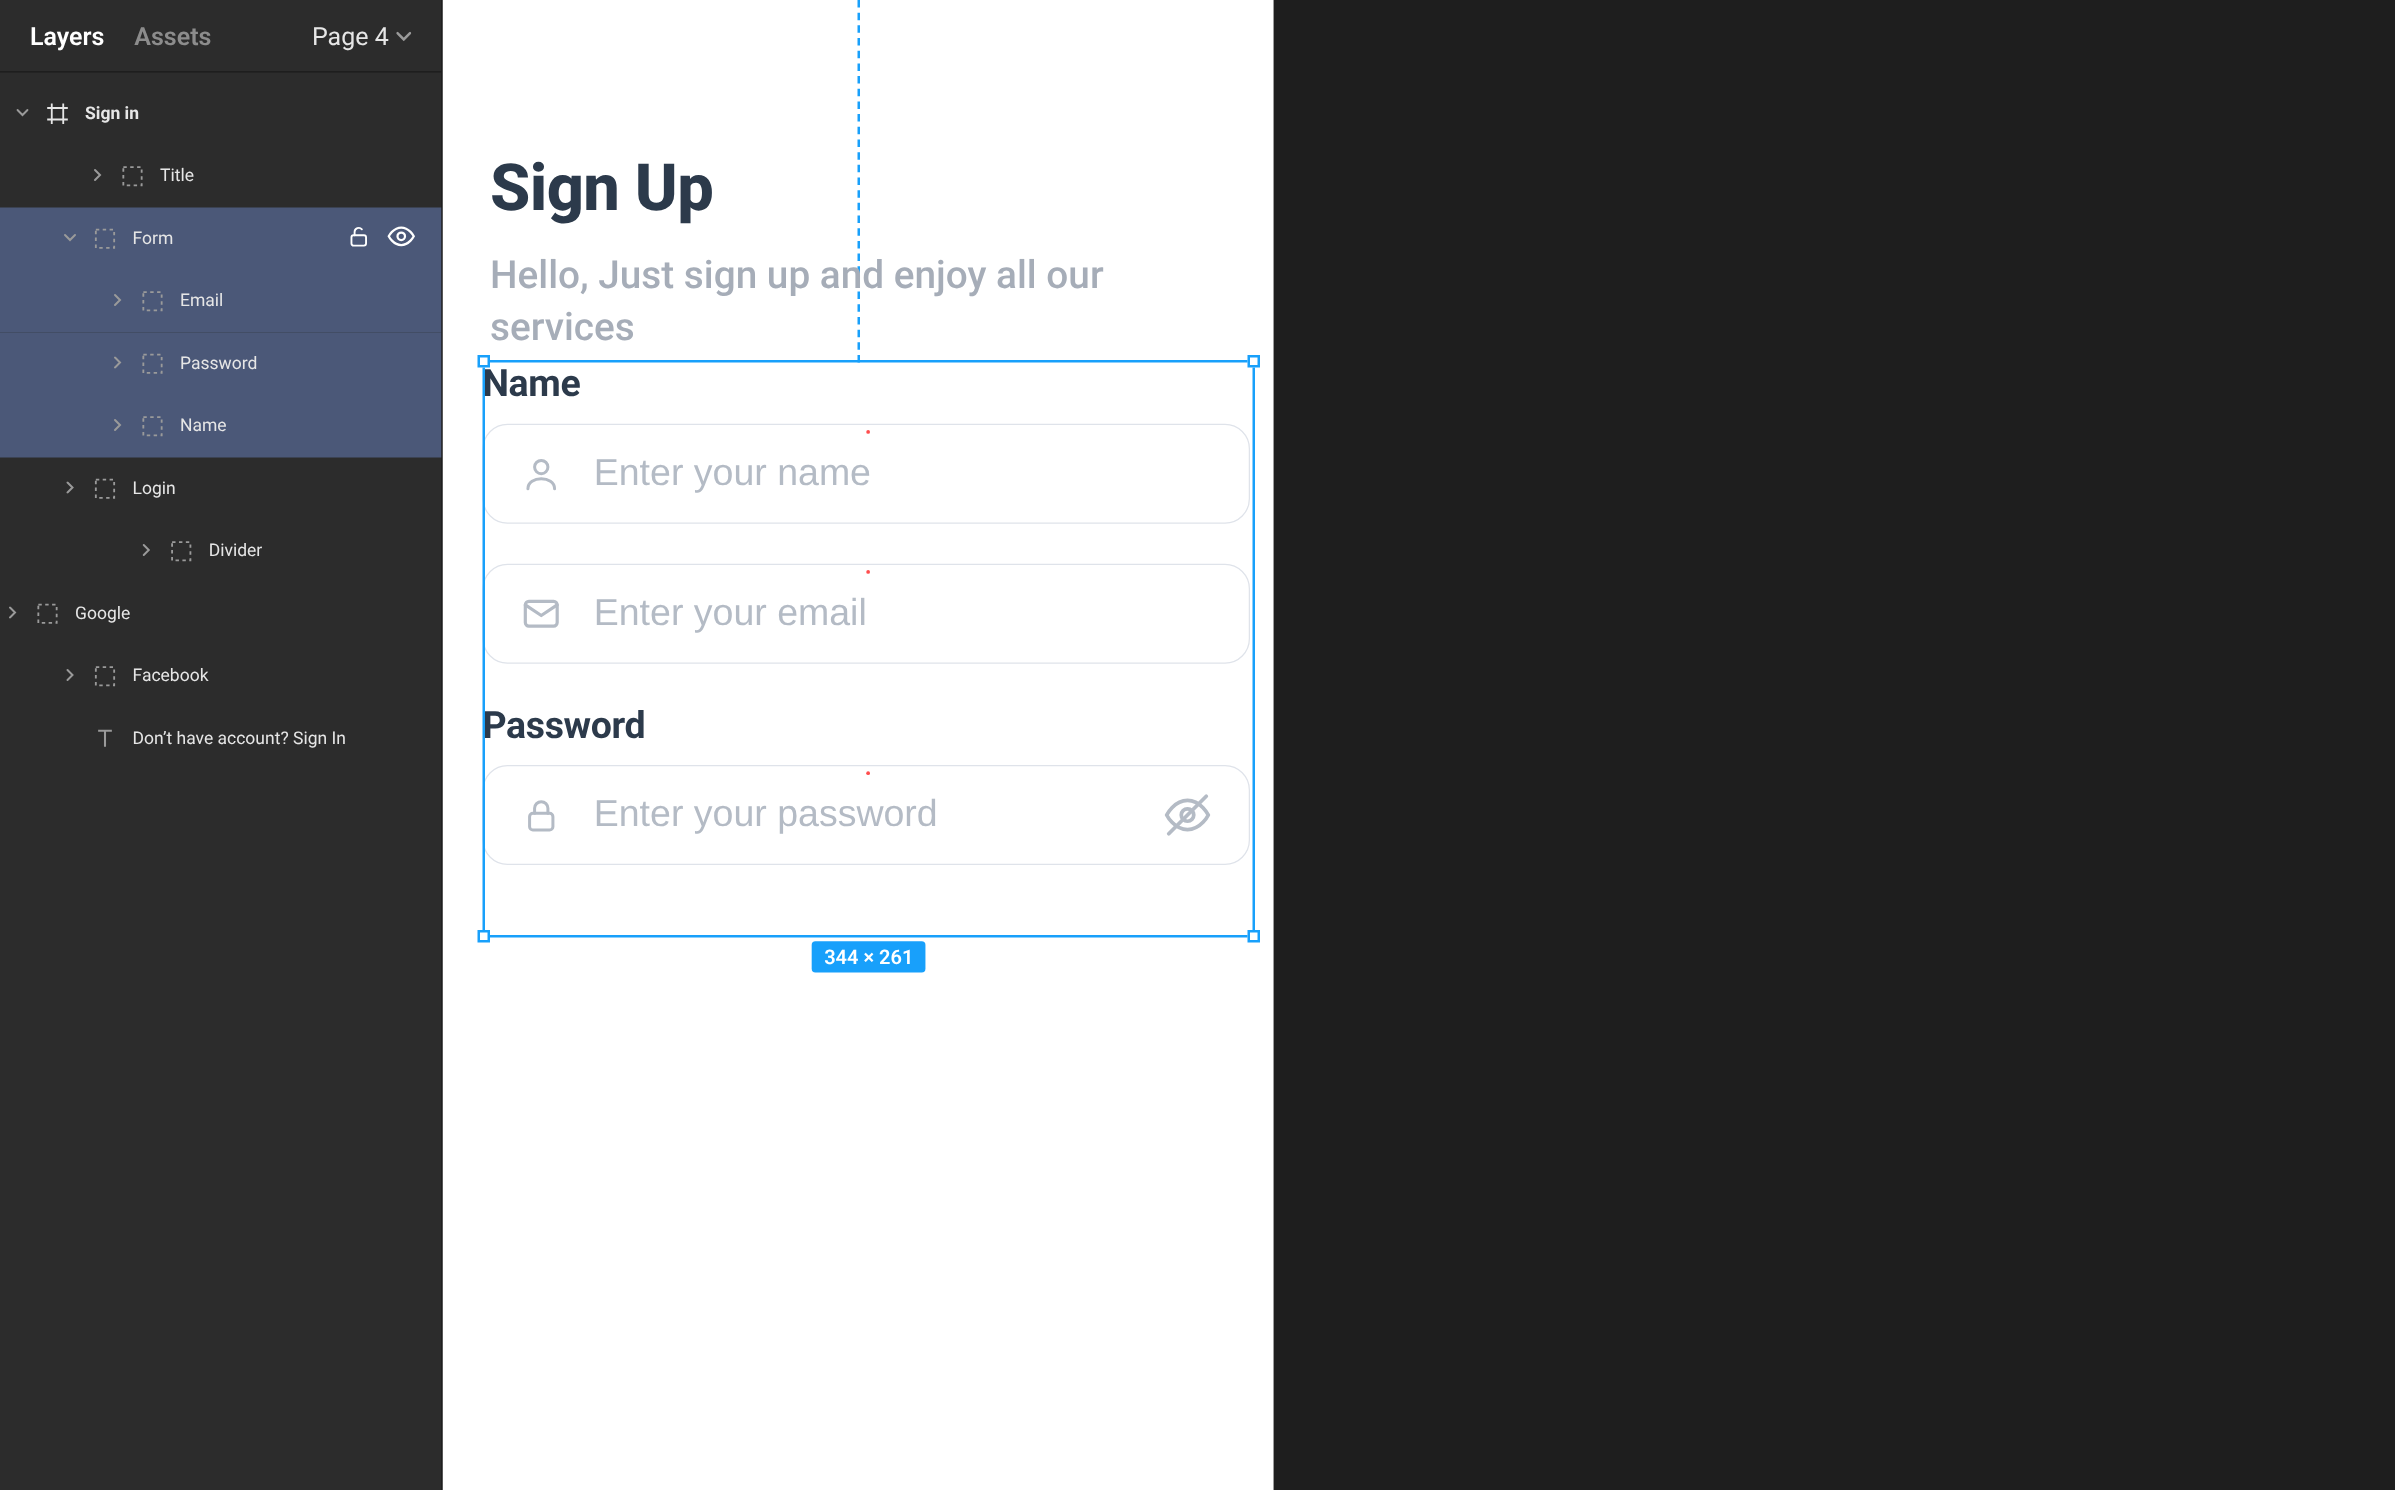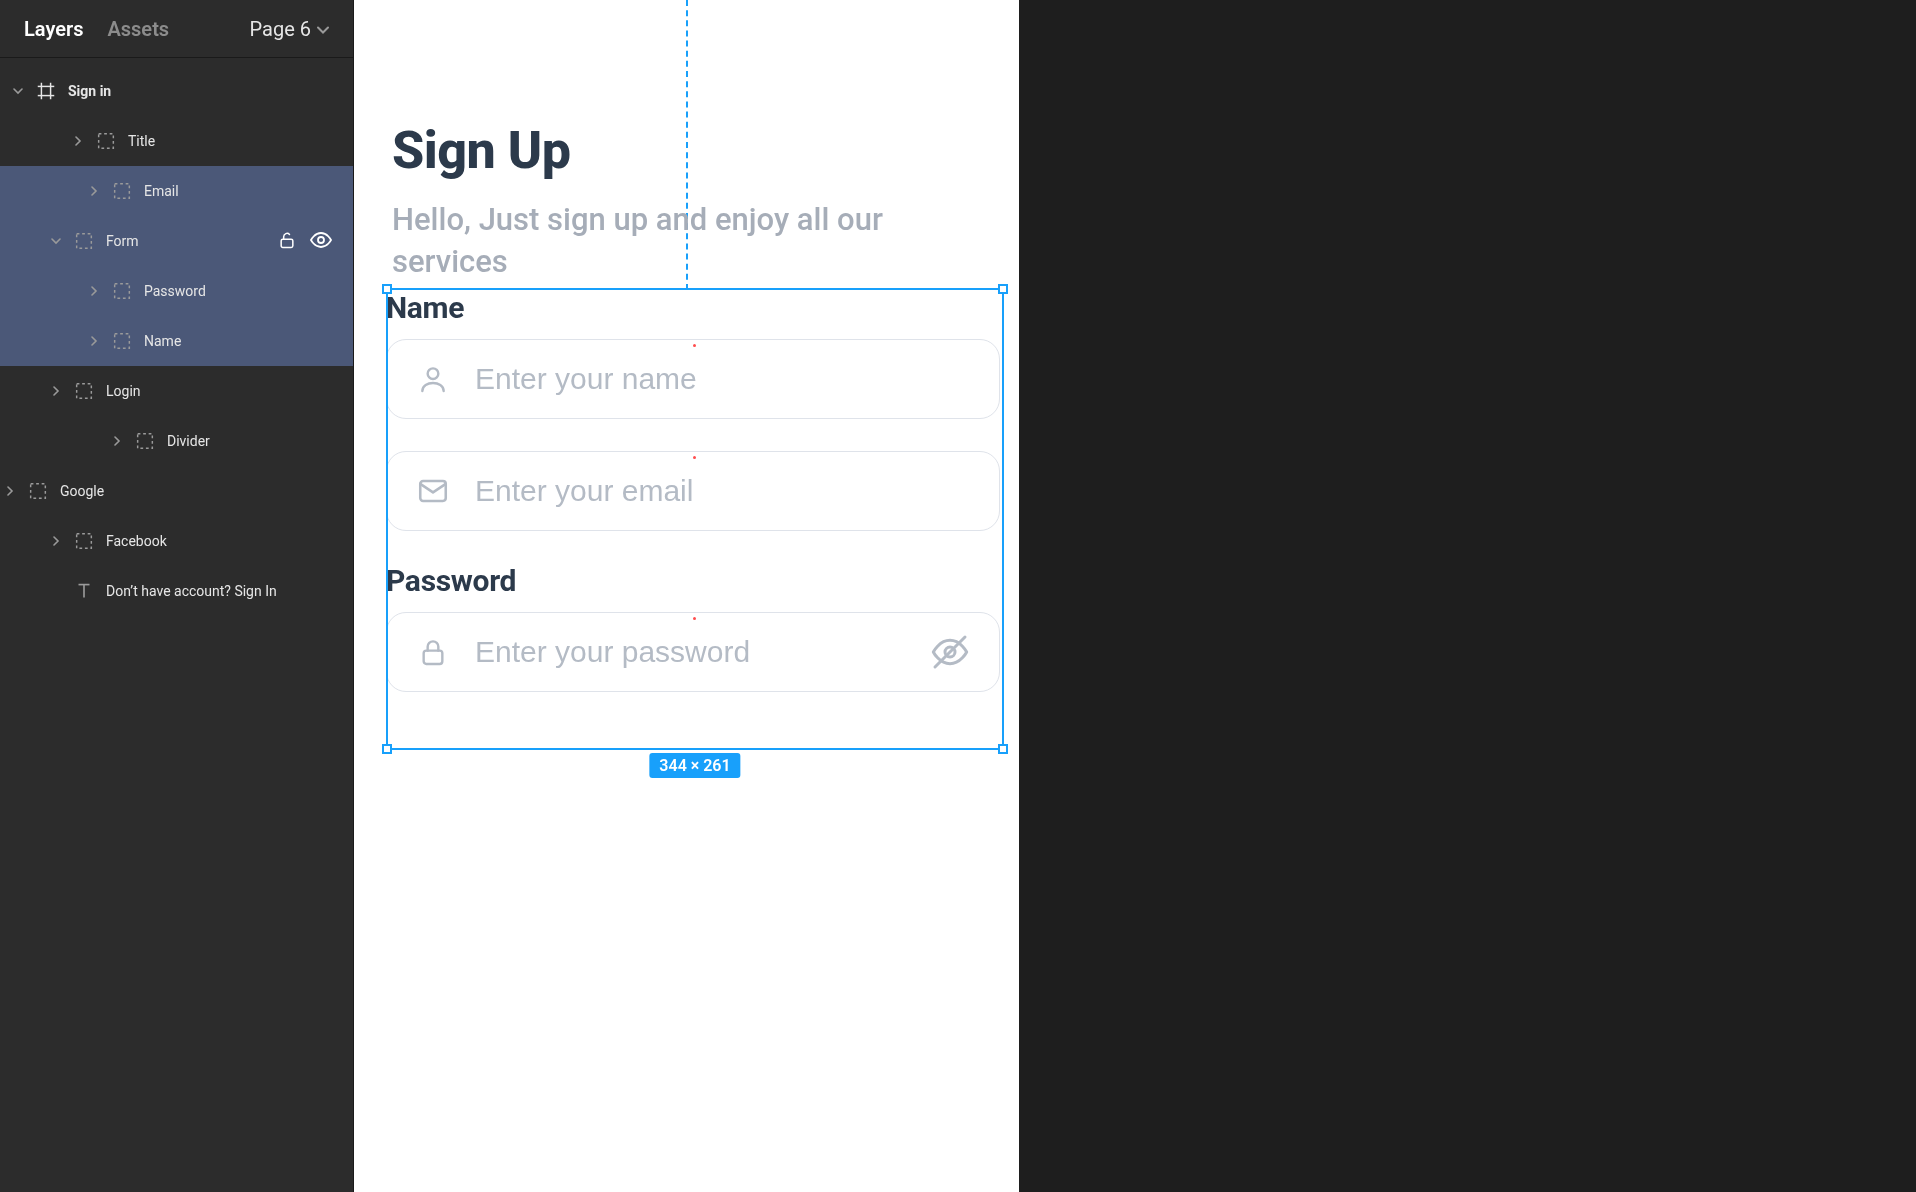--- a/index.html
+++ b/index.html
@@ -251,21 +251,21 @@
 </head>
 <body>
 
 <div class="left-panel">
   <div class="panel-header">
     <div class="tabs">
       <div class="tab active">Layers</div>
       <div class="tab">Assets</div>
     </div>
     <div class="page-selector">
-      <span>Page 6</span>
+      <span>Page 4</span>
       <span class="chev">
         <svg width="12" height="8" viewBox="0 0 12 8" fill="none">
             <path d="M1 1.5L6 6.5L11 1.5" stroke="#9a9a9a" stroke-width="2" stroke-linecap="round"></path>
           </svg>
       </span>
     </div>
   </div>
 
   <div class="layer-tree" id="layer-tree">
       <div class="layer-row bold" style="padding-left: 8px;">
@@ -285,31 +285,20 @@
       <div class="layer-row" style="padding-left: 68px;">
         <span class="disc"><svg width="10" height="10" viewBox="0 0 10 10">
             <path d="M3 1l4 4-4 4" stroke="#9a9a9a" stroke-width="1.6" fill="none" stroke-linecap="round"></path>
           </svg></span>
         <span class="icon mini-icon">
           <svg width="22" height="22" viewBox="0 0 24 24" fill="none" stroke="#9a9a9a" stroke-width="1.6" stroke-dasharray="3 3">
             <rect x="4" y="4" width="16" height="16"></rect>
           </svg>
         </span>
         <span class="layer-label">Title</span>
-      </div>
-      <div class="layer-row selected" style="padding-left: 84px;">
-        <span class="disc"><svg width="10" height="10" viewBox="0 0 10 10">
-            <path d="M3 1l4 4-4 4" stroke="#9a9a9a" stroke-width="1.6" fill="none" stroke-linecap="round"></path>
-          </svg></span>
-        <span class="icon mini-icon">
-          <svg width="22" height="22" viewBox="0 0 24 24" fill="none" stroke="#9a9a9a" stroke-width="1.6" stroke-dasharray="3 3">
-            <rect x="4" y="4" width="16" height="16"></rect>
-          </svg>
-        </span>
-        <span class="layer-label">Email</span>
       </div>
       <div class="layer-row selected" style="padding-left: 46px;">
         <span class="disc"><svg width="10" height="10" viewBox="0 0 10 10">
             <path d="M1 3l4 4 4-4" stroke="#9a9a9a" stroke-width="1.6" fill="none" stroke-linecap="round"></path>
           </svg></span>
         <span class="icon mini-icon">
           <svg width="22" height="22" viewBox="0 0 24 24" fill="none" stroke="#9a9a9a" stroke-width="1.6" stroke-dasharray="3 3">
             <rect x="4" y="4" width="16" height="16"></rect>
           </svg>
         </span>
@@ -317,20 +306,31 @@
         <span class="row-actions">
           <span><svg width="20" height="20" viewBox="0 0 24 24" fill="none" stroke="#fff" stroke-width="1.8" stroke-linecap="round">
               <rect x="5" y="11" width="14" height="10" rx="2"></rect>
               <path d="M8 11V8a4 4 0 0 1 7-2.6"></path>
             </svg></span>
           <span><svg width="24" height="24" viewBox="0 0 24 24" fill="none" stroke="#fff" stroke-width="1.8" stroke-linecap="round">
               <path d="M2 12s3.5-7 10-7 10 7 10 7-3.5 7-10 7S2 12 2 12z"></path>
               <circle cx="12" cy="12" r="3"></circle>
             </svg></span>
         </span>
+      </div>
+      <div class="layer-row selected" style="padding-left: 84px;">
+        <span class="disc"><svg width="10" height="10" viewBox="0 0 10 10">
+            <path d="M3 1l4 4-4 4" stroke="#9a9a9a" stroke-width="1.6" fill="none" stroke-linecap="round"></path>
+          </svg></span>
+        <span class="icon mini-icon">
+          <svg width="22" height="22" viewBox="0 0 24 24" fill="none" stroke="#9a9a9a" stroke-width="1.6" stroke-dasharray="3 3">
+            <rect x="4" y="4" width="16" height="16"></rect>
+          </svg>
+        </span>
+        <span class="layer-label">Email</span>
       </div>
       <div class="layer-row selected" style="padding-left: 84px;">
         <span class="disc"><svg width="10" height="10" viewBox="0 0 10 10">
             <path d="M3 1l4 4-4 4" stroke="#9a9a9a" stroke-width="1.6" fill="none" stroke-linecap="round"></path>
           </svg></span>
         <span class="icon mini-icon">
           <svg width="22" height="22" viewBox="0 0 24 24" fill="none" stroke="#9a9a9a" stroke-width="1.6" stroke-dasharray="3 3">
             <rect x="4" y="4" width="16" height="16"></rect>
           </svg>
         </span>

